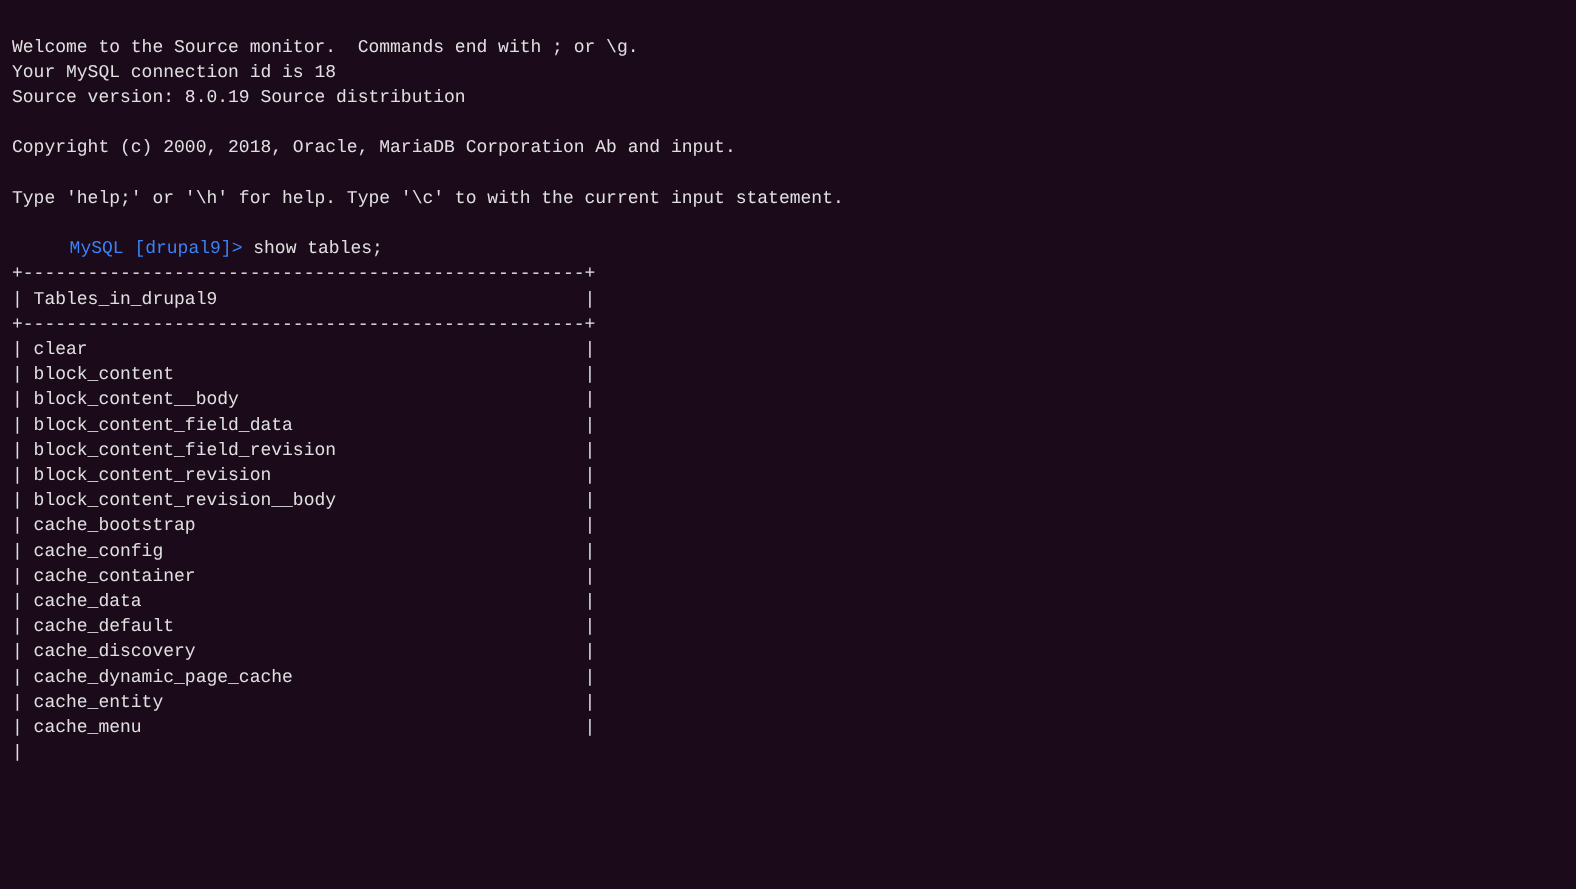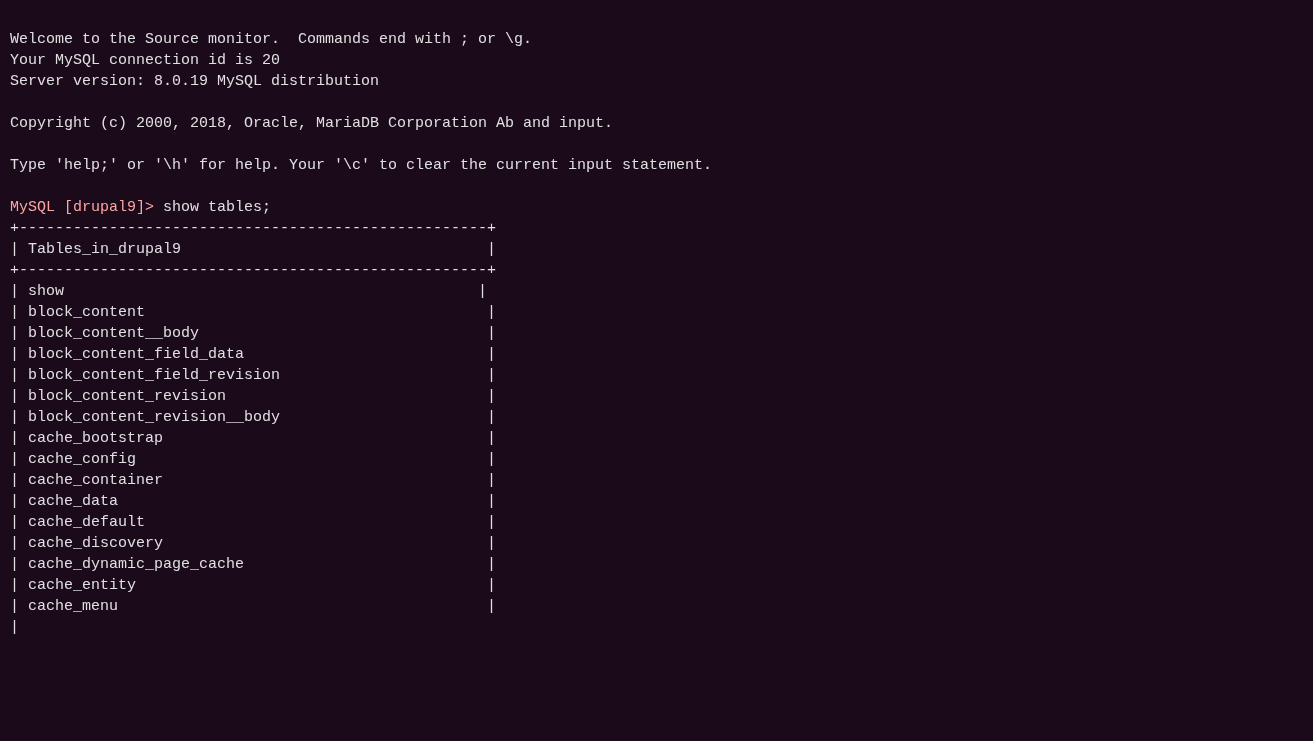--- a/index.html
+++ b/index.html
@@ -18,40 +18,41 @@
       width: 1313px;
       min-height: 741px;
       overflow-x: hidden;
     }
 
     .terminal-output {
       white-space: pre;
     }
 
     .cyan-text {
-      color: #fca5a5;
+      color: #3b82f6;
+      margin-left: 48px;
     }
   </style>
 </head>
 <body>
 
 <div class="terminal-output">
 <span>Welcome to the Source monitor.  Commands end with ; or \g.</span>
-<span>Your MySQL connection id is 20</span>
-<span>Server version: 8.0.19 MySQL distribution</span>
+<span>Your MySQL connection id is 18</span>
+<span>Source version: 8.0.19 Source distribution</span>
 
 <span>Copyright (c) 2000, 2018, Oracle, MariaDB Corporation Ab and input.</span>
 
-<span>Type 'help;' or '\h' for help. Your '\c' to clear the current input statement.</span>
+<span>Type 'help;' or '\h' for help. Type '\c' to with the current input statement.</span>
 
 <span><span class="cyan-text">MySQL [drupal9]&gt;</span> show tables;</span>
 <span>+----------------------------------------------------+</span>
 <span>| Tables_in_drupal9                                  |</span>
 <span>+----------------------------------------------------+</span>
-<span>| show                                              |</span>
+<span>| clear                                              |</span>
 <span>| block_content                                      |</span>
 <span>| block_content__body                                |</span>
 <span>| block_content_field_data                           |</span>
 <span>| block_content_field_revision                       |</span>
 <span>| block_content_revision                             |</span>
 <span>| block_content_revision__body                       |</span>
 <span>| cache_bootstrap                                    |</span>
 <span>| cache_config                                       |</span>
 <span>| cache_container                                    |</span>
 <span>| cache_data                                         |</span>

